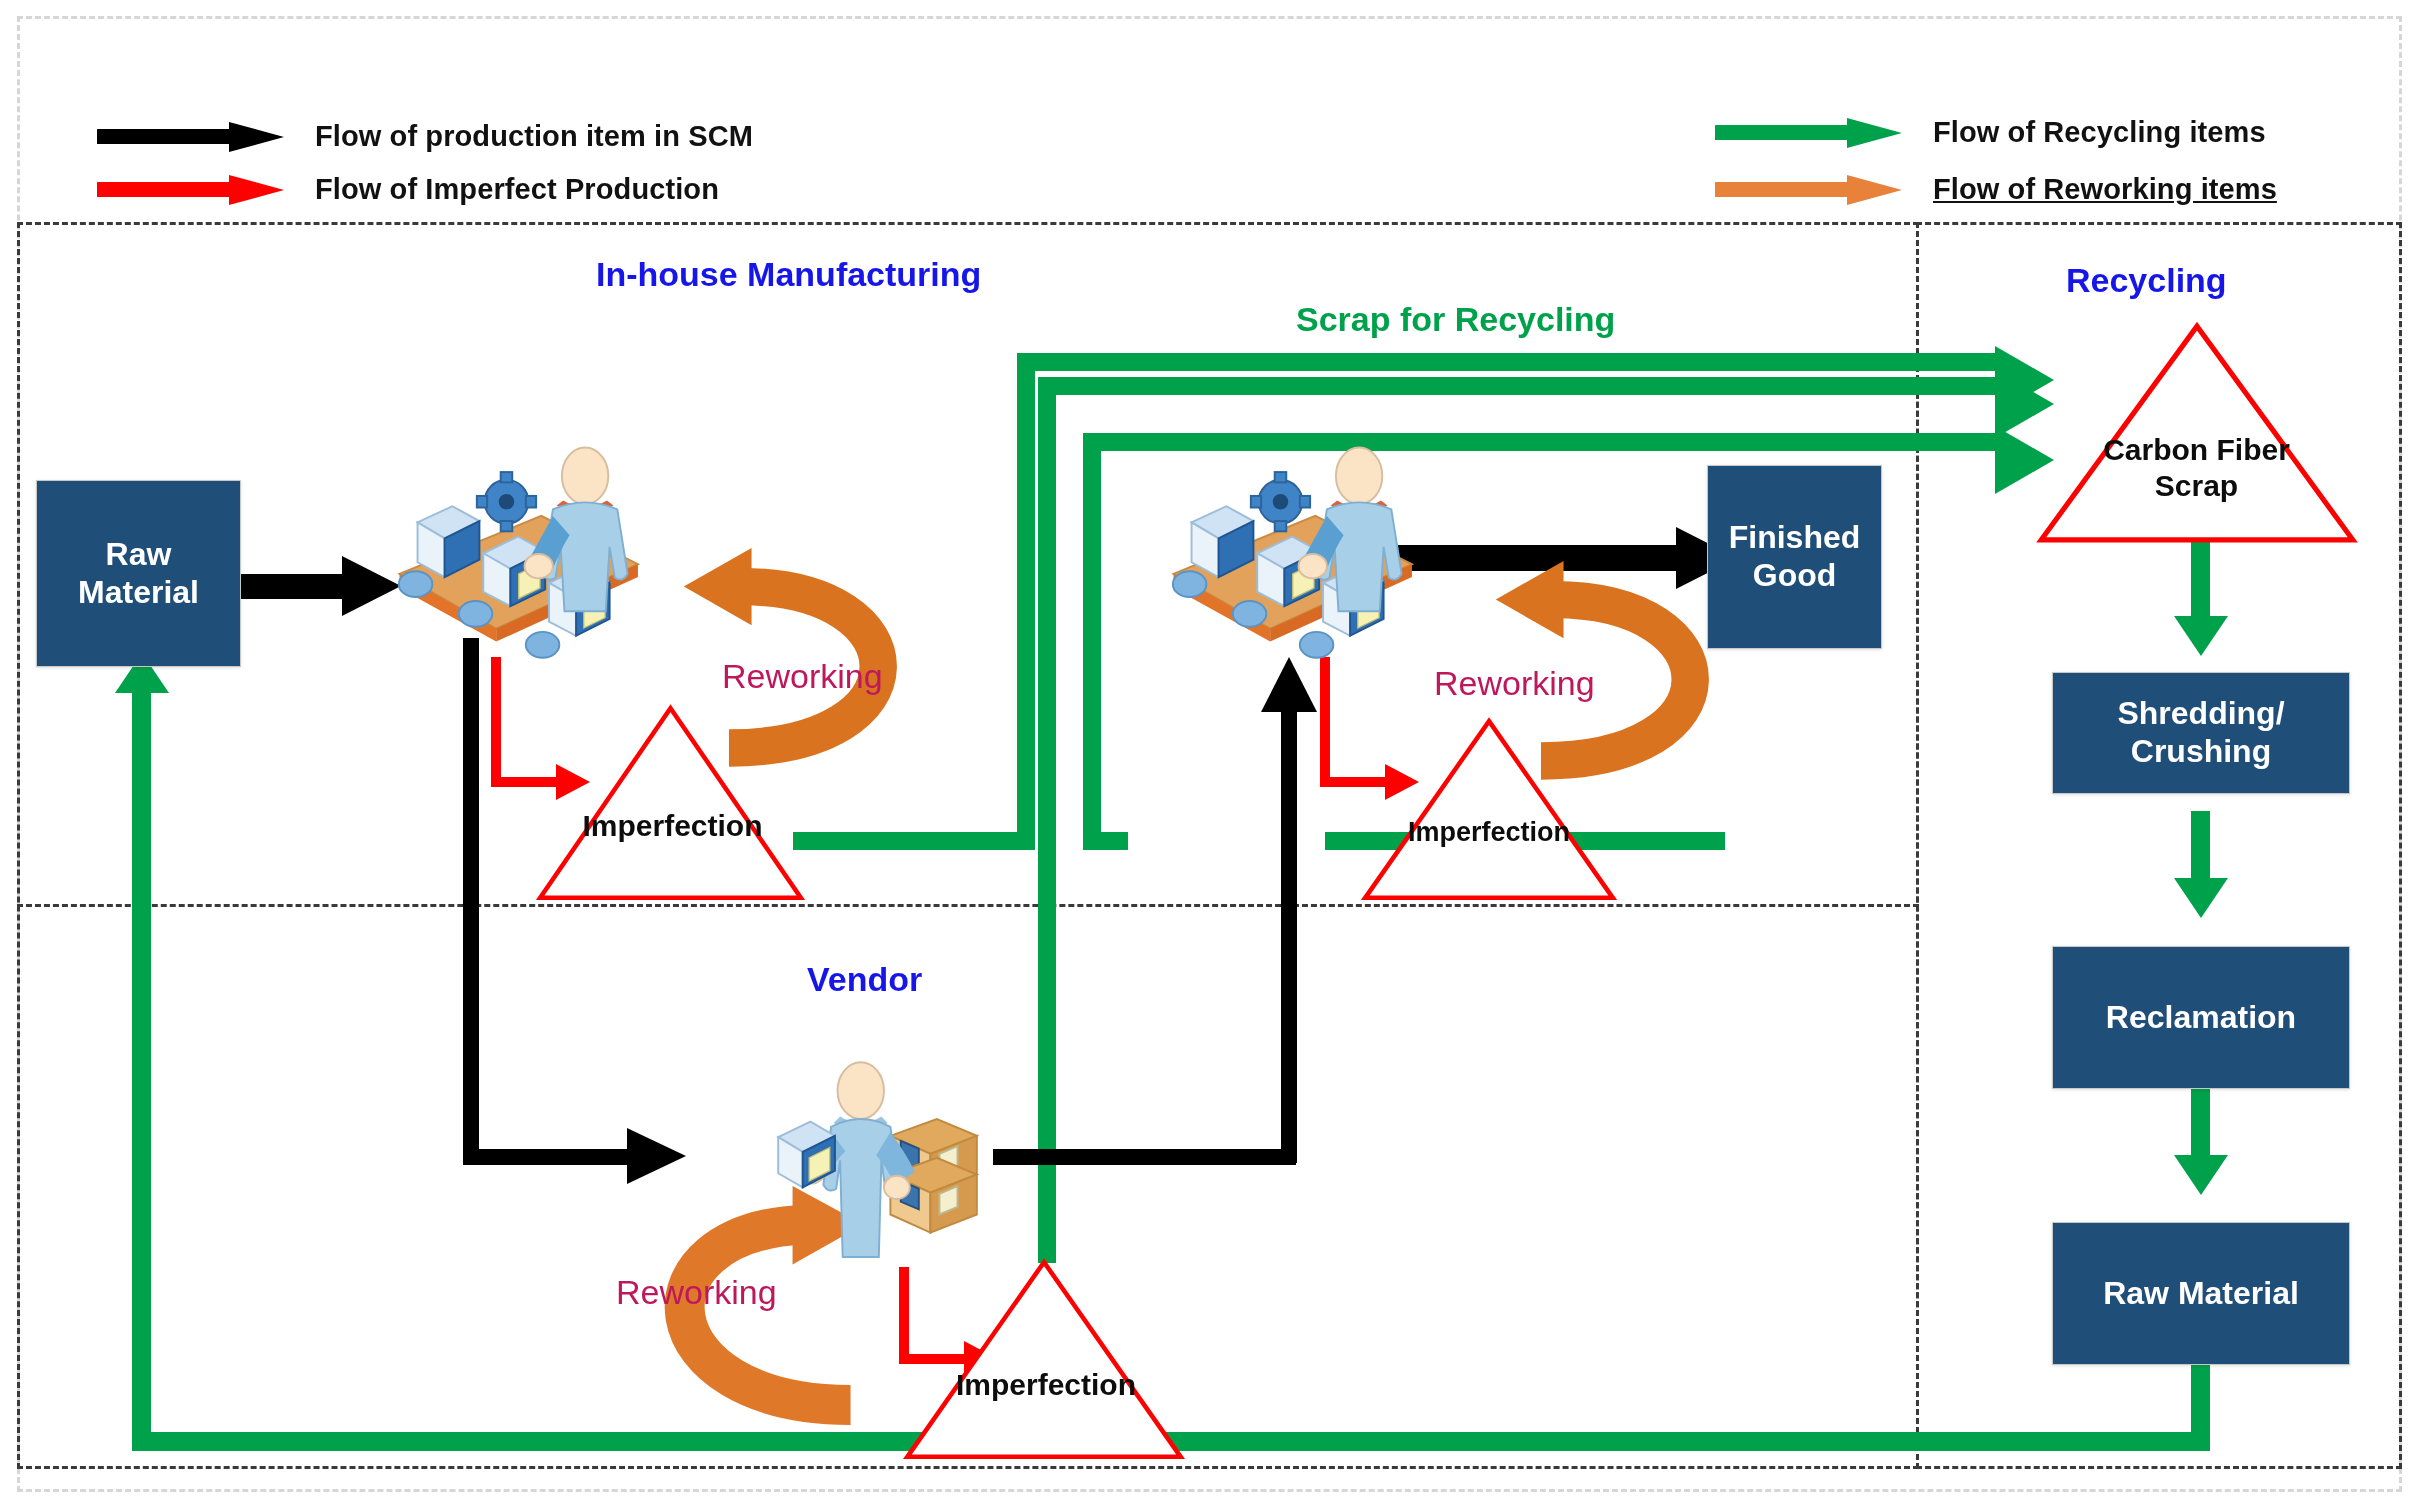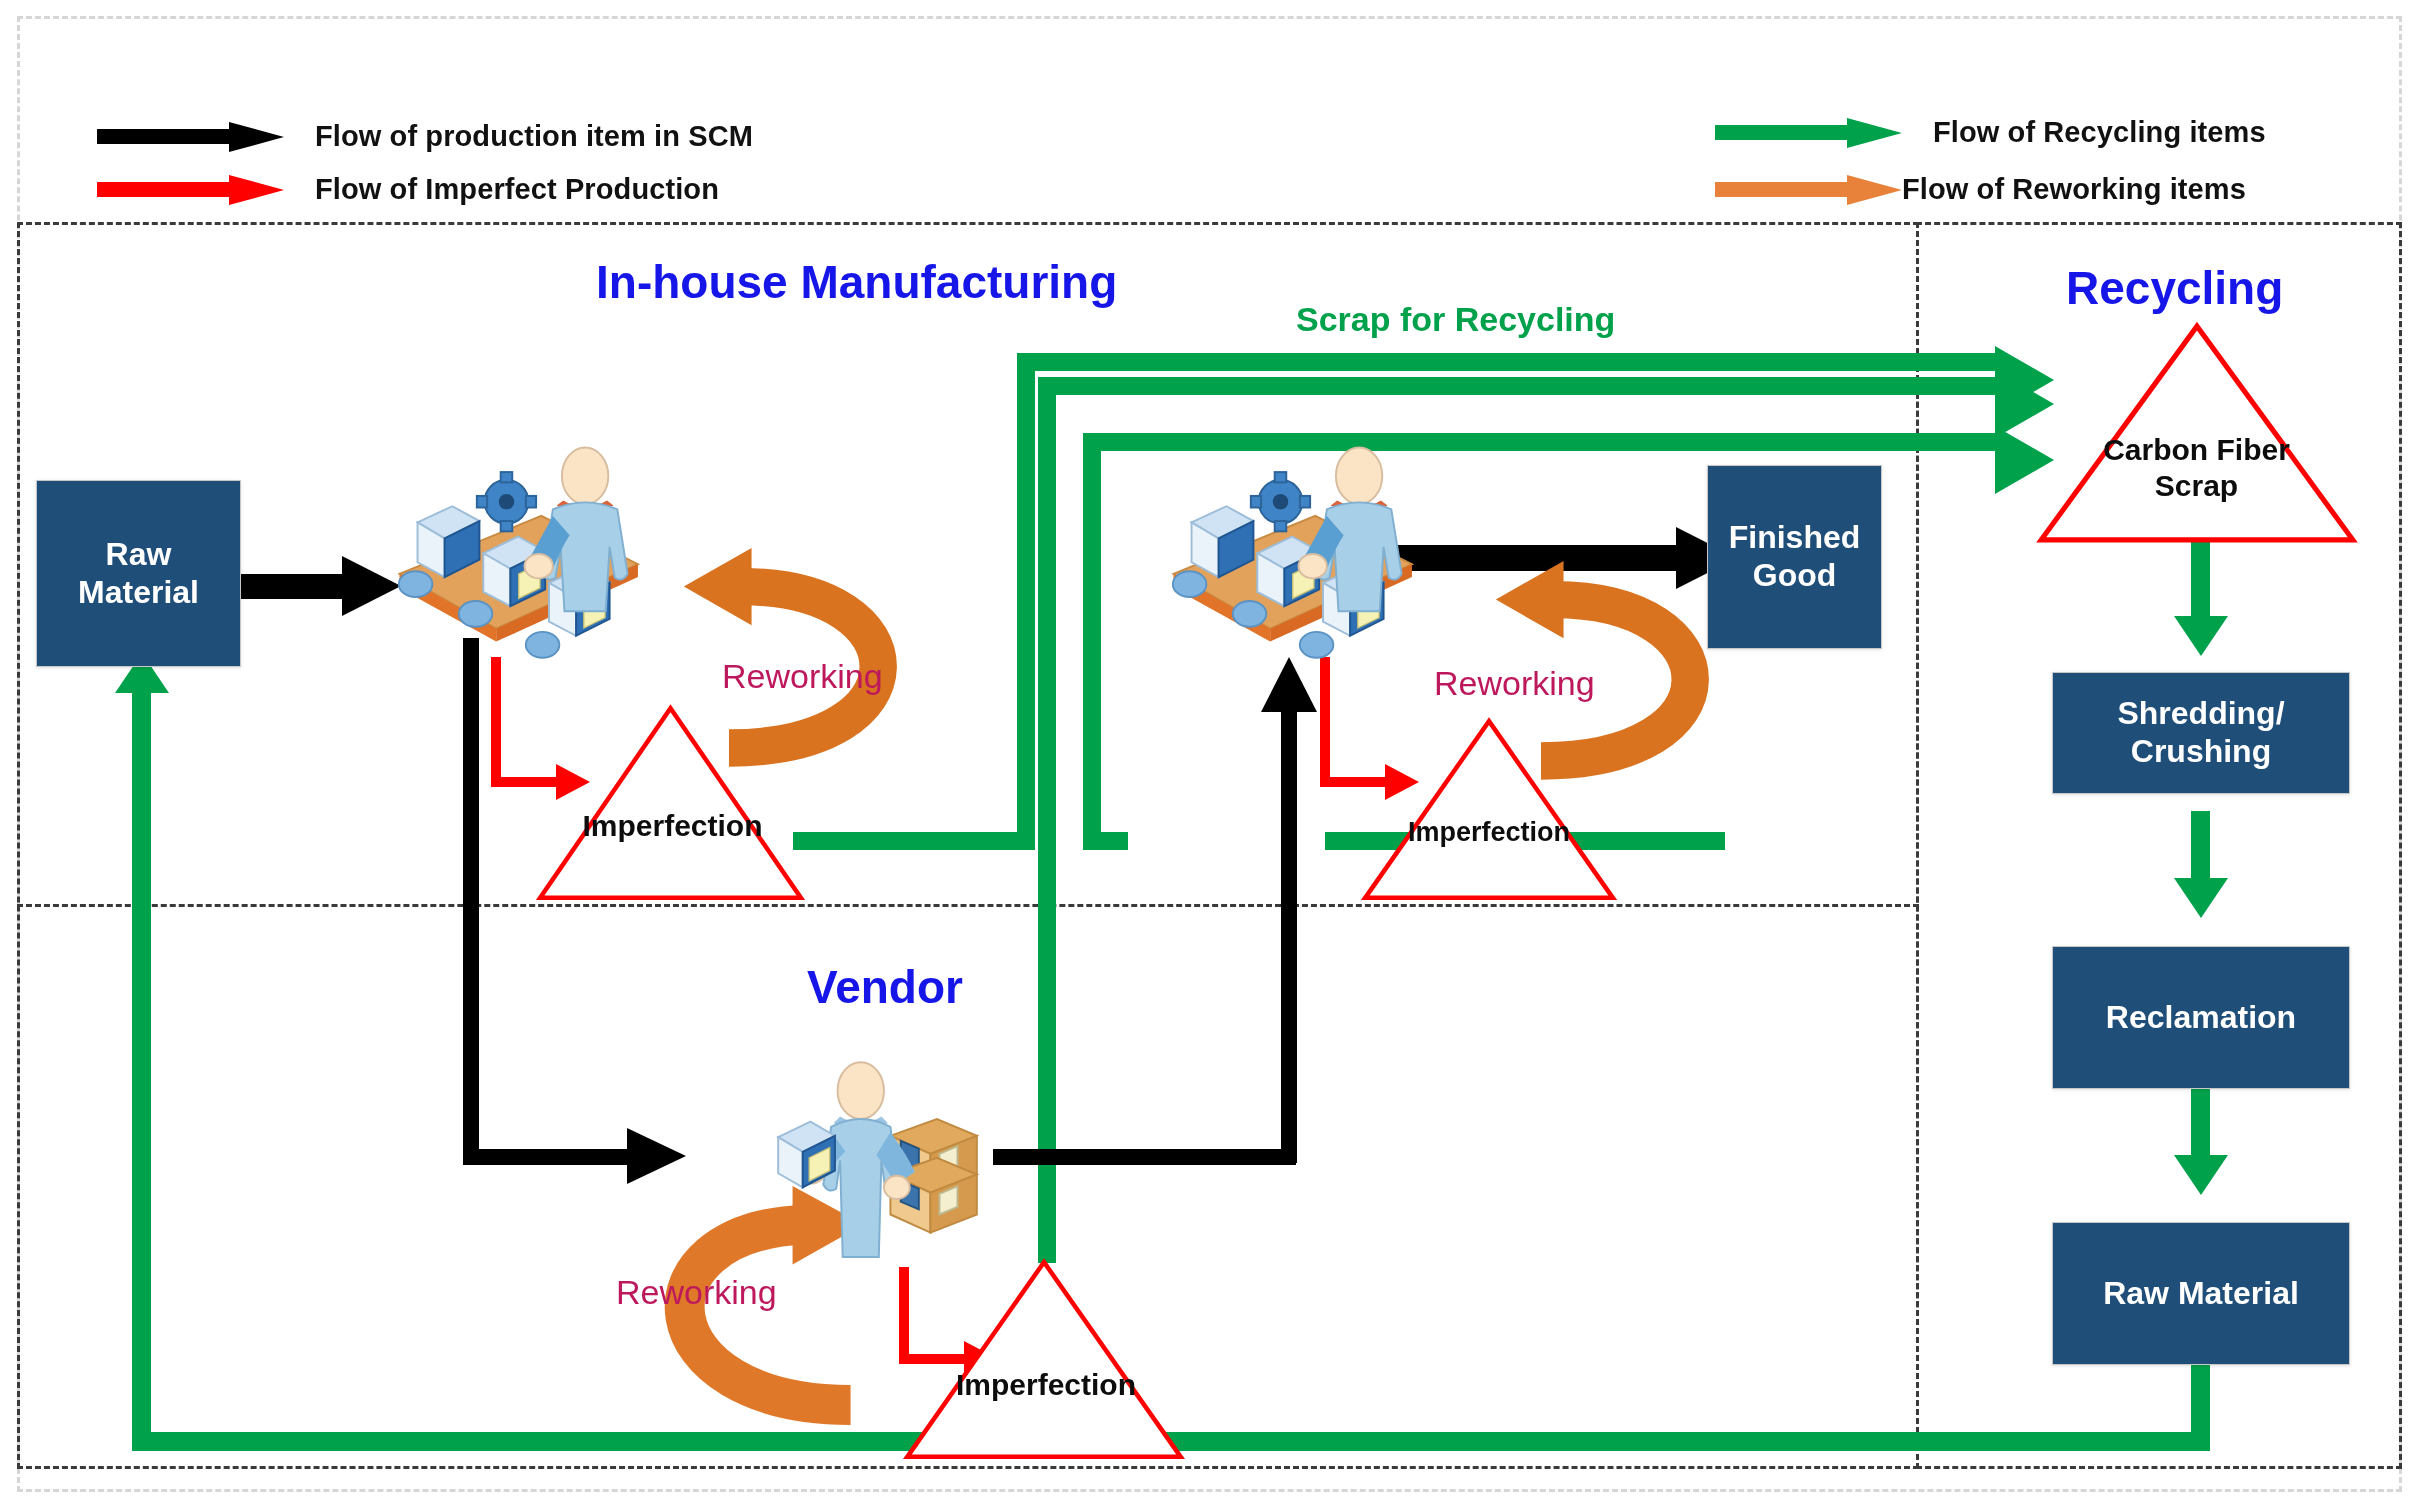--- a/index.html
+++ b/index.html
@@ -38,21 +38,21 @@
     position:absolute;box-sizing:border-box;
     border:3.2px dashed #3a3a3a;
   }
   .divider-h{
     position:absolute;height:0;border-top:3.2px dashed #3a3a3a;
   }
 
   
   .sect-title{
     position:absolute;color:#1616e8;font-weight:bold;
-    white-space:nowrap;font-size:46px;letter-spacing:0px;
+    white-space:nowrap;font-size:34px;letter-spacing:0px;
   }
   .scrap-title{
     position:absolute;color:#00a14b;font-weight:bold;
     white-space:nowrap;font-size:34px;
   }
 
   
   .nbox{
     position:absolute;background:#1f4e79;border:1.9px solid #c8c8c8;
     color:#ffffff;font-weight:bold;
@@ -119,21 +119,21 @@
         <span class="head" style="left:132px;border-left:55px solid #00a14b;"></span>
       </span>
       <span class="legend-label" style="margin-left:31px;">Flow of Recycling items</span>
     </div>
 
     <div class="legend-row" style="left:1715px;top:173px;">
       <span class="fat-arrow" style="width:187px;">
         <span class="shaft" style="width:142px;background:#e8813a;"></span>
         <span class="head" style="left:132px;border-left:55px solid #e8813a;"></span>
       </span>
-      <span class="legend-label" style="">Flow of Reworking items</span>
+      <span class="legend-label" style="margin-left:31px;text-decoration:underline;">Flow of Reworking items</span>
     </div>
   </div>
 
   <div class="sect-dashed" style="left:17px;top:222px;width:1902px;height:1247px;"></div>
 
   <div class="sect-dashed" style="left:1916px;top:222px;width:486px;height:1247px;"></div>
 
   <div class="divider-h" style="left:17px;top:904px;width:1902px;"></div>
 
   <div class="sect-title" style="left:596px;top:255px;">In-house Manufacturing</div>

